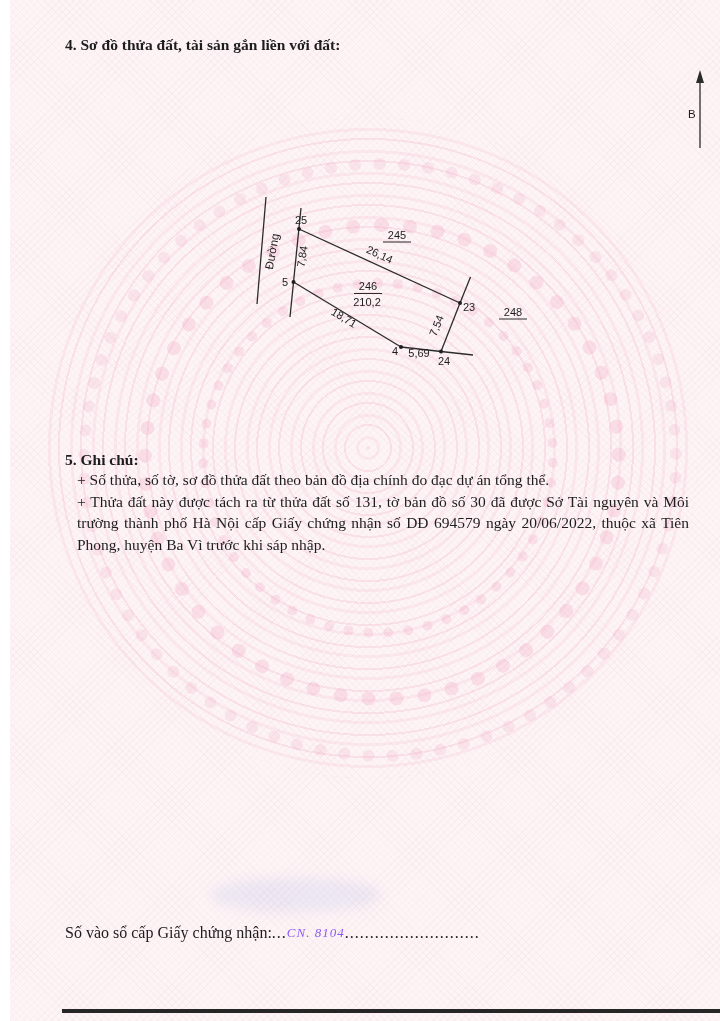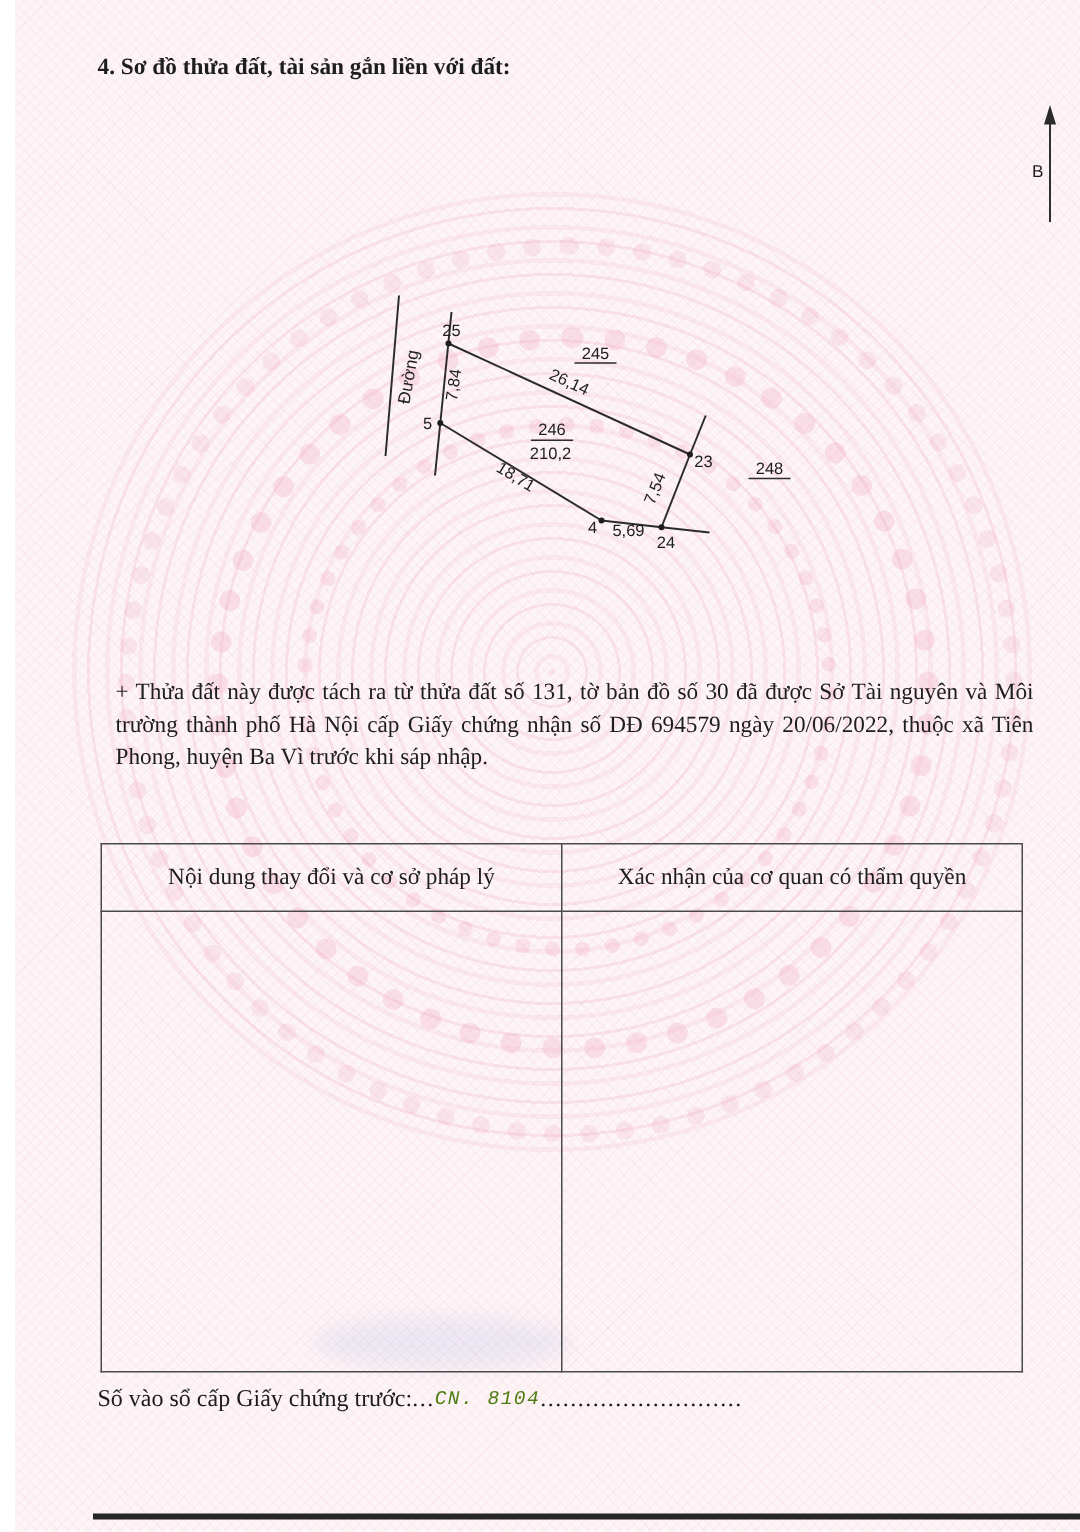--- a/index.html
+++ b/index.html
@@ -36,21 +36,21 @@
   table.changes{position:absolute;left:57px;top:562px;width:615px;height:353px;
     border-collapse:collapse;table-layout:fixed;}
   table.changes th, table.changes td{border:1px solid #4a4a4a;font-weight:normal;
     font-size:15.5px;text-align:center;vertical-align:middle;padding:2px 14px;}
   table.changes th{height:40px;line-height:20px;}
   td.c1{width:440px;}
   td.c2{width:175px;}
 
   #registry{position:absolute;left:55px;top:924px;font-size:16px;white-space:nowrap;}
   #registry .dots{letter-spacing:1px;}
-  #registry .hw{font-family:Liberation Mono, monospace;font-style:italic;color:#4d7c0f;
+  #registry .hw{font-family:Liberation Serif, serif;font-style:italic;color:#8b5cf6;
     font-size:13px;letter-spacing:1px;position:relative;top:-1px;}
 
   #footer-note{position:absolute;left:55px;top:960px;width:630px;font-size:15px;
     line-height:21.5px;text-align:justify;margin:0;}
 
   .scan-line{position:absolute;left:52px;top:1009px;width:668px;height:4px;background:#262626;}
   .scan-shadow{position:absolute;right:0;top:0;width:6px;height:1021px;
     background:linear-gradient(to left, rgba(120,110,115,0.25), rgba(120,110,115,0));}
 
   svg text{font-family:"Liberation Sans",sans-serif;fill:#1d1d1f;}
@@ -109,37 +109,27 @@
     <text class="dim" text-anchor="middle" transform="translate(332,321) rotate(31)">18,71</text>
     <text class="dim" text-anchor="middle" x="409" y="357">5,69</text>
     <text class="dim" text-anchor="middle" transform="translate(430,327) rotate(-68)">7,54</text>
     <text class="dim" text-anchor="middle" x="387" y="239">245</text>
     <text class="dim" text-anchor="middle" x="358" y="290">246</text>
     <text class="dim" text-anchor="middle" x="357" y="306">210,2</text>
     <text class="dim" text-anchor="middle" x="503" y="316">248</text>
   </svg>
 
   <div id="notes">
+    <p class="h">5. Ghi chú:</p>
+    <p class="n">+ Số thửa, số tờ, sơ đồ thửa đất theo bản đồ địa chính đo đạc dự án tổng thể.</p>
     <p class="n">+ Thửa đất này được tách ra từ thửa đất số 131, tờ bản đồ số 30 đã được Sở Tài nguyên và Môi trường thành phố Hà Nội cấp Giấy chứng nhận số DĐ 694579 ngày 20/06/2022, thuộc xã Tiên Phong, huyện Ba Vì trước khi sáp nhập.</p>
   </div>
 
 
-  <table class="changes">
-    <tbody>
-        <tr>
-      <th class="c1">Nội dung thay đổi và cơ sở pháp lý</th>
-      <th class="c2">Xác nhận của cơ quan có thẩm quyền</th>
-    </tr>
-    <tr>
-      <td class="c1"></td>
-      <td class="c2"></td>
-    </tr>
-  </tbody>
-    </table>
 
   <div id="registry">
-    <span>Số vào sổ cấp Giấy chứng trước:</span><span class="dots">...</span><span class="hw">CN. 8104</span><span class="dots">...........................</span>
+    <span>Số vào sổ cấp Giấy chứng nhận:</span><span class="dots">...</span><span class="hw">CN. 8104</span><span class="dots">...........................</span>
   </div>
 
 
   <div class="scan-line"></div>
   <div class="scan-shadow"></div>
 </div>
 
 </body></html>

